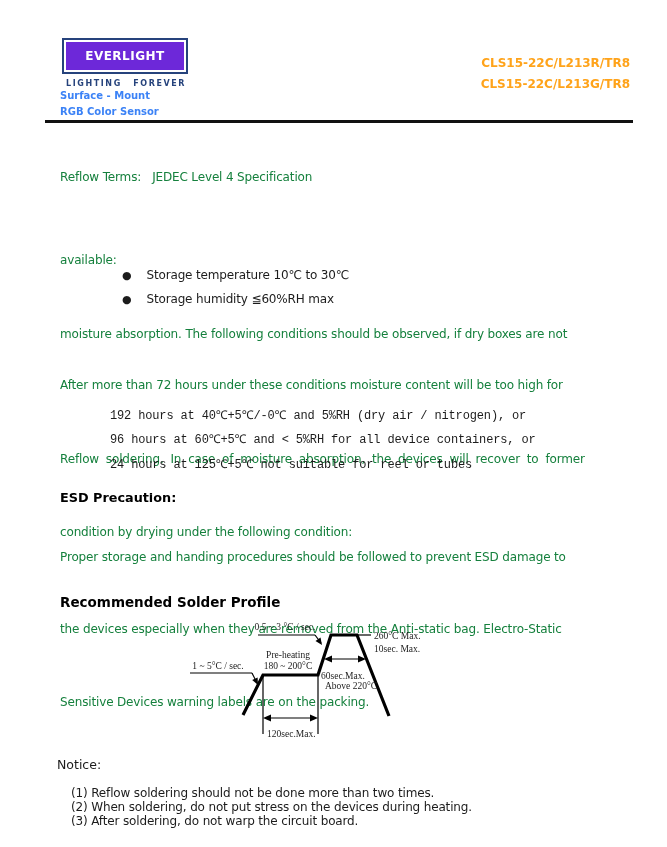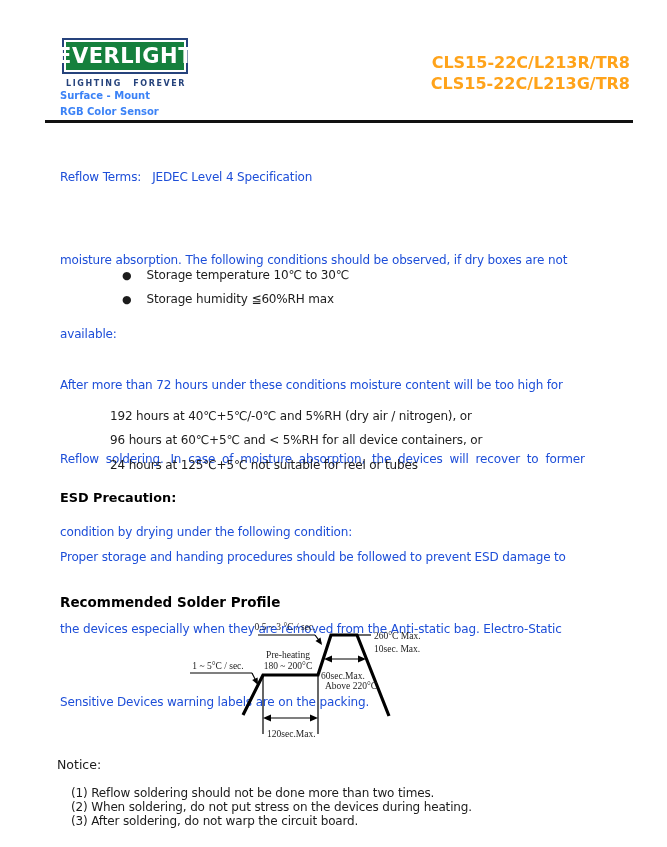--- a/index.html
+++ b/index.html
@@ -13,61 +13,61 @@
   }
   
   .logo-outer{
     position:absolute;left:62px;top:38px;
     width:118px;height:28px;
     border:2px solid #26437c;
     padding:2px;background:#ffffff;
   }
   .logo-inner{
     width:100%;height:100%;
-    background:#15803d;color:#ffffff;
+    background:#6d28d9;color:#ffffff;
     display:flex;align-items:center;justify-content:center;
-    font-weight:bold;font-size:21px;letter-spacing:0.5px;text-align:center;
+    font-weight:bold;font-size:12px;letter-spacing:0.5px;text-align:center;
   }
   .logo-tagline{
     position:absolute;left:66px;top:79px;width:130px;
     font-size:8px;font-weight:bold;color:#26437c;
     letter-spacing:1.6px;word-spacing:7px;white-space:nowrap;
   }
   .product-title{
     position:absolute;left:60px;top:88px;
     font-size:10px;font-weight:bold;color:#3b82f6;
     line-height:15.5px;white-space:nowrap;
   }
   .part-numbers{
     position:absolute;left:300px;top:53px;width:330px;
     text-align:right;
-    font-size:16px;font-weight:bold;color:#ffa31a;
+    font-size:12px;font-weight:bold;color:#ffa31a;
     line-height:20.5px;white-space:nowrap;
   }
   .header-rule{
     position:absolute;left:45px;top:120px;width:588px;height:3px;
     background:#111111;
   }
   
   .sec-title{
     position:absolute;left:60px;
     font-size:13.5px;font-weight:bold;color:#000;white-space:nowrap;
   }
   .body-text{
     position:absolute;left:60px;
     font-size:12px;letter-spacing:-0.15px;
-    line-height:24.5px;white-space:pre;color:#1d4ed8;
+    line-height:24.5px;white-space:pre;color:#15803d;
   }
   .body-text div{white-space:pre;}
   .justified{word-spacing:3.2px;}
   .bullet-list{position:absolute;left:60px;top:264px;line-height:22.5px;font-size:12px;letter-spacing:-0.15px;}
   .bullet-row{display:flex;align-items:baseline;white-space:pre;}
   .bullet-dot{margin-left:62px;margin-right:15px;font-size:11px;}
   .conditions{position:absolute;left:110px;top:404px;font-size:12px;letter-spacing:-0.15px;line-height:24.3px;}
-  .conditions div{white-space:pre;}
+  .conditions div{white-space:pre;font-family:Liberation Mono, monospace;}
   .notice-label{position:absolute;left:57px;top:757px;font-size:12.5px;}
   .notice-list{position:absolute;left:71px;top:786px;font-size:12px;line-height:14.2px;letter-spacing:-0.15px;}
   .notice-list div{white-space:pre;}
   
   .solder-svg{position:absolute;left:130px;top:612px;}
   .dgm-text{font-family:"Liberation Serif", serif;font-size:9.5px;fill:#222;}
 </style>
 </head>
 <body>
 
@@ -86,22 +86,22 @@
   <div class="part-numbers">
     <div>CLS15-22C/L213R/TR8</div>
     <div>CLS15-22C/L213G/TR8</div>
   </div>
 
   <div class="header-rule"></div>
 
   <div class="body-text" style="top:165px;">Reflow Terms:   JEDEC Level 4 Specification</div>
 
   <div class="body-text" style="top:199px;">
+    <div>available:</div>
     <div>moisture absorption. The following conditions should be observed, if dry boxes are not</div>
-    <div>available:</div>
   </div>
 
   <div class="bullet-list">
     <div class="bullet-row">
       <span class="bullet-dot">●</span>
       <span>Storage temperature 10℃ to 30℃</span>
     </div>
     <div class="bullet-row">
       <span class="bullet-dot">●</span>
       <span>Storage humidity ≦60%RH max</span>

